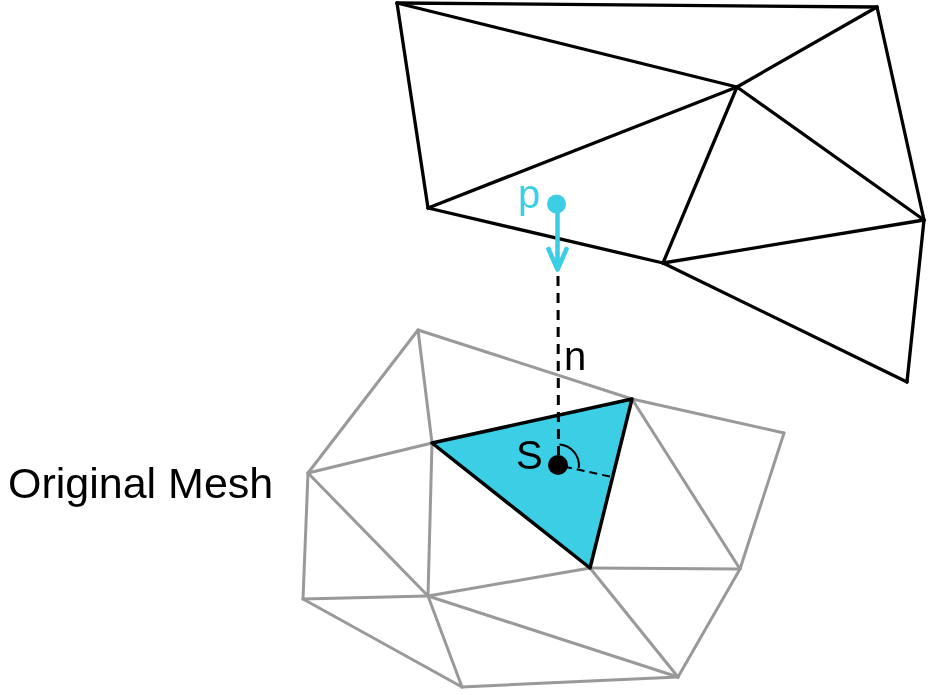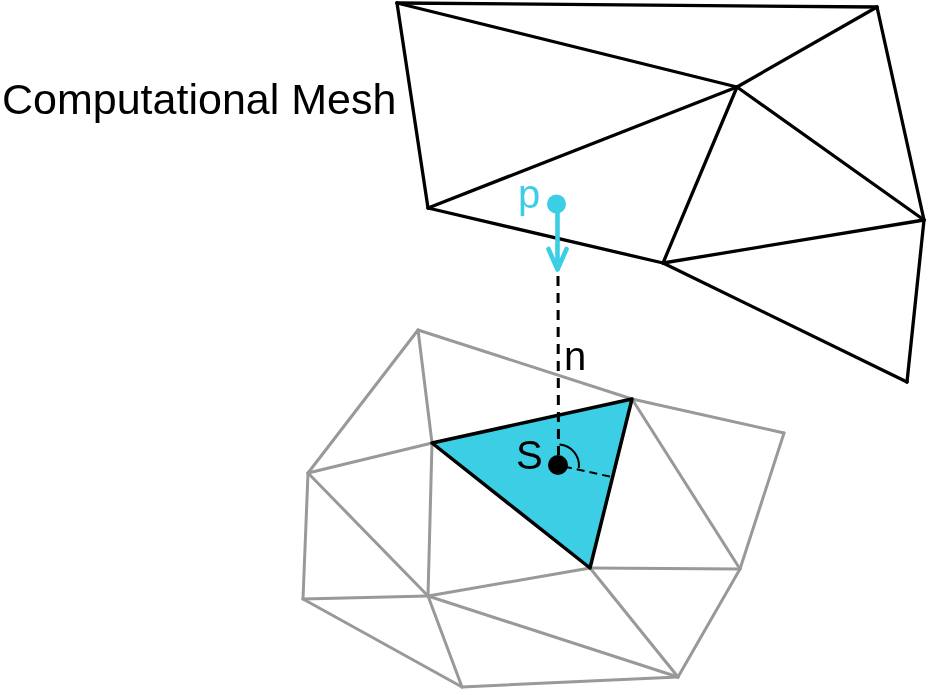--- a/index.html
+++ b/index.html
@@ -79,21 +79,21 @@
       <polygon points="432,443 632,399 590,568" fill="#3BCEE4" stroke="#000000" stroke-width="3.5" stroke-linejoin="round"></polygon>
       <line x1="558" y1="276" x2="558.5" y2="455" stroke="#000000" stroke-width="3" stroke-dasharray="10 7"></line>
       <path d="M 559.5 444.5 A 21 21 0 0 1 578.8 468" fill="none" stroke="#000000" stroke-width="2"></path>
       <line x1="564" y1="466.5" x2="614" y2="477.5" stroke="#000000" stroke-width="2" stroke-dasharray="8 5"></line>
       <circle cx="558" cy="465" r="10" fill="#000000"></circle>
       <circle cx="556.5" cy="204" r="9.5" fill="#3BCEE4"></circle>
       <line x1="557.5" y1="212" x2="557.5" y2="261" stroke="#3BCEE4" stroke-width="4.6" stroke-linecap="round"></line>
       <polyline points="548.5,249 557.5,269.5 566.5,249" fill="none" stroke="#3BCEE4" stroke-width="4.6" stroke-linecap="round" stroke-linejoin="round"></polyline>
     </svg>
 
-  <div class="mesh-label label-computational">Computational Mesh</div>
 
+  <div class="mesh-label label-original">Original Mesh</div>
 
   <span class="pt-label label-p" style="color: rgb(59, 206, 228);">p</span>
 
   <span class="pt-label label-n" style="color: rgb(0, 0, 0);">n</span>
 
   <span class="pt-label label-s" style="color: rgb(0, 0, 0);">S</span>
 </div>
 
 </body></html>

